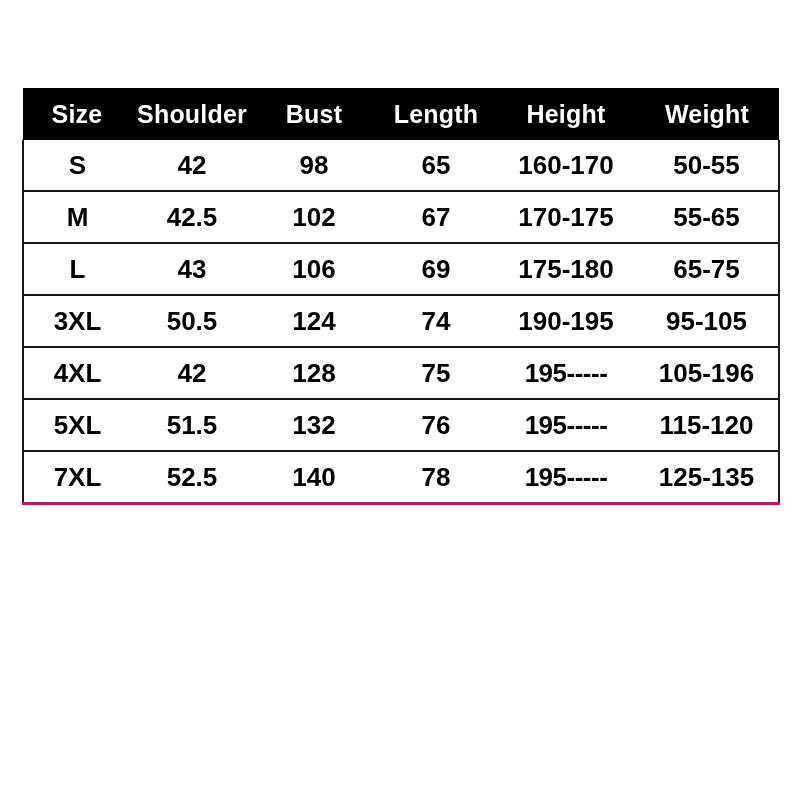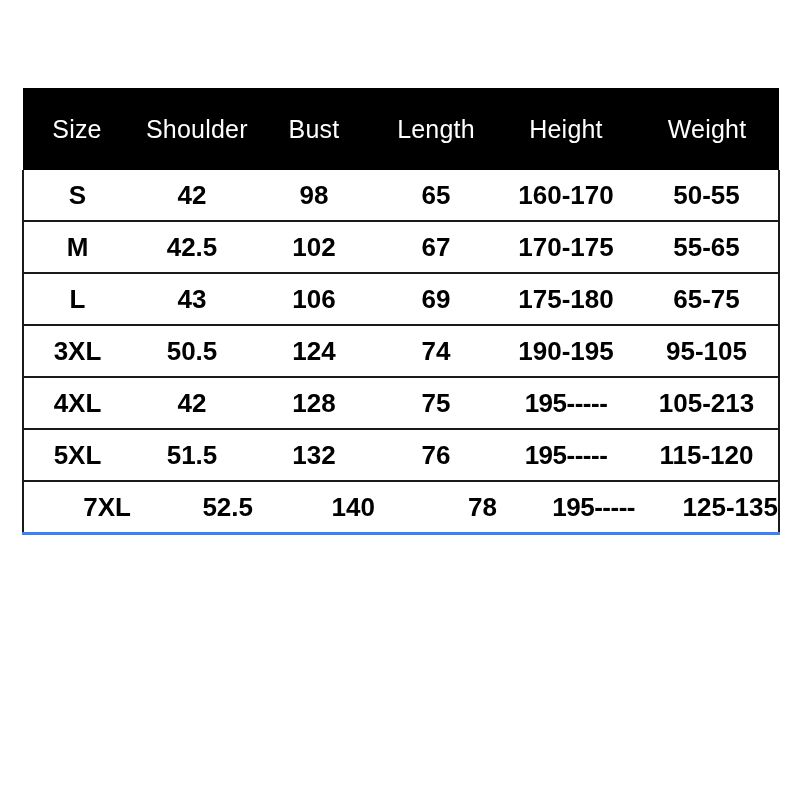--- a/index.html
+++ b/index.html
@@ -43,23 +43,23 @@
   col.c-weight   { width: 144px; }
 
   thead tr.header-row {
     background: #000000;
   }
 
   thead th {
     color: #ffffff;
     background: #000000;
     font-size: 25px;
-    font-weight: normal;
+    font-weight: bold;
     text-align: center;
-    padding: 15px;
+    padding: 0;
     height: 52px;
     line-height: 52px;
     border: none;
     letter-spacing: 0.2px;
   }
 
   tbody tr {
     height: 50px;
   }
 
@@ -86,22 +86,21 @@
     border-right: 2px solid #1a1a1a;
   }
 
   
   tbody tr:first-child td {
     border-top: none;
   }
 
   
   tbody tr:last-child td {
-    border-bottom: 3px solid #3b82f6;
-    text-align: right;
+    border-bottom: 3px solid #be185d;
   }
 
   td.size-cell {
     font-weight: bold;
     font-size: 26px;
   }
 
   td.value-cell {
     font-weight: bold;
   }
@@ -167,21 +166,21 @@
             <td class="value-cell">74</td>
             <td class="value-cell">190-195</td>
             <td class="value-cell">95-105</td>
           </tr>
           <tr>
             <td class="size-cell">4XL</td>
             <td class="value-cell">42</td>
             <td class="value-cell">128</td>
             <td class="value-cell">75</td>
             <td class="value-cell dash-run">195-----</td>
-            <td class="value-cell">105-213</td>
+            <td class="value-cell">105-196</td>
           </tr>
           <tr>
             <td class="size-cell">5XL</td>
             <td class="value-cell">51.5</td>
             <td class="value-cell">132</td>
             <td class="value-cell">76</td>
             <td class="value-cell dash-run">195-----</td>
             <td class="value-cell">115-120</td>
           </tr>
           <tr>

